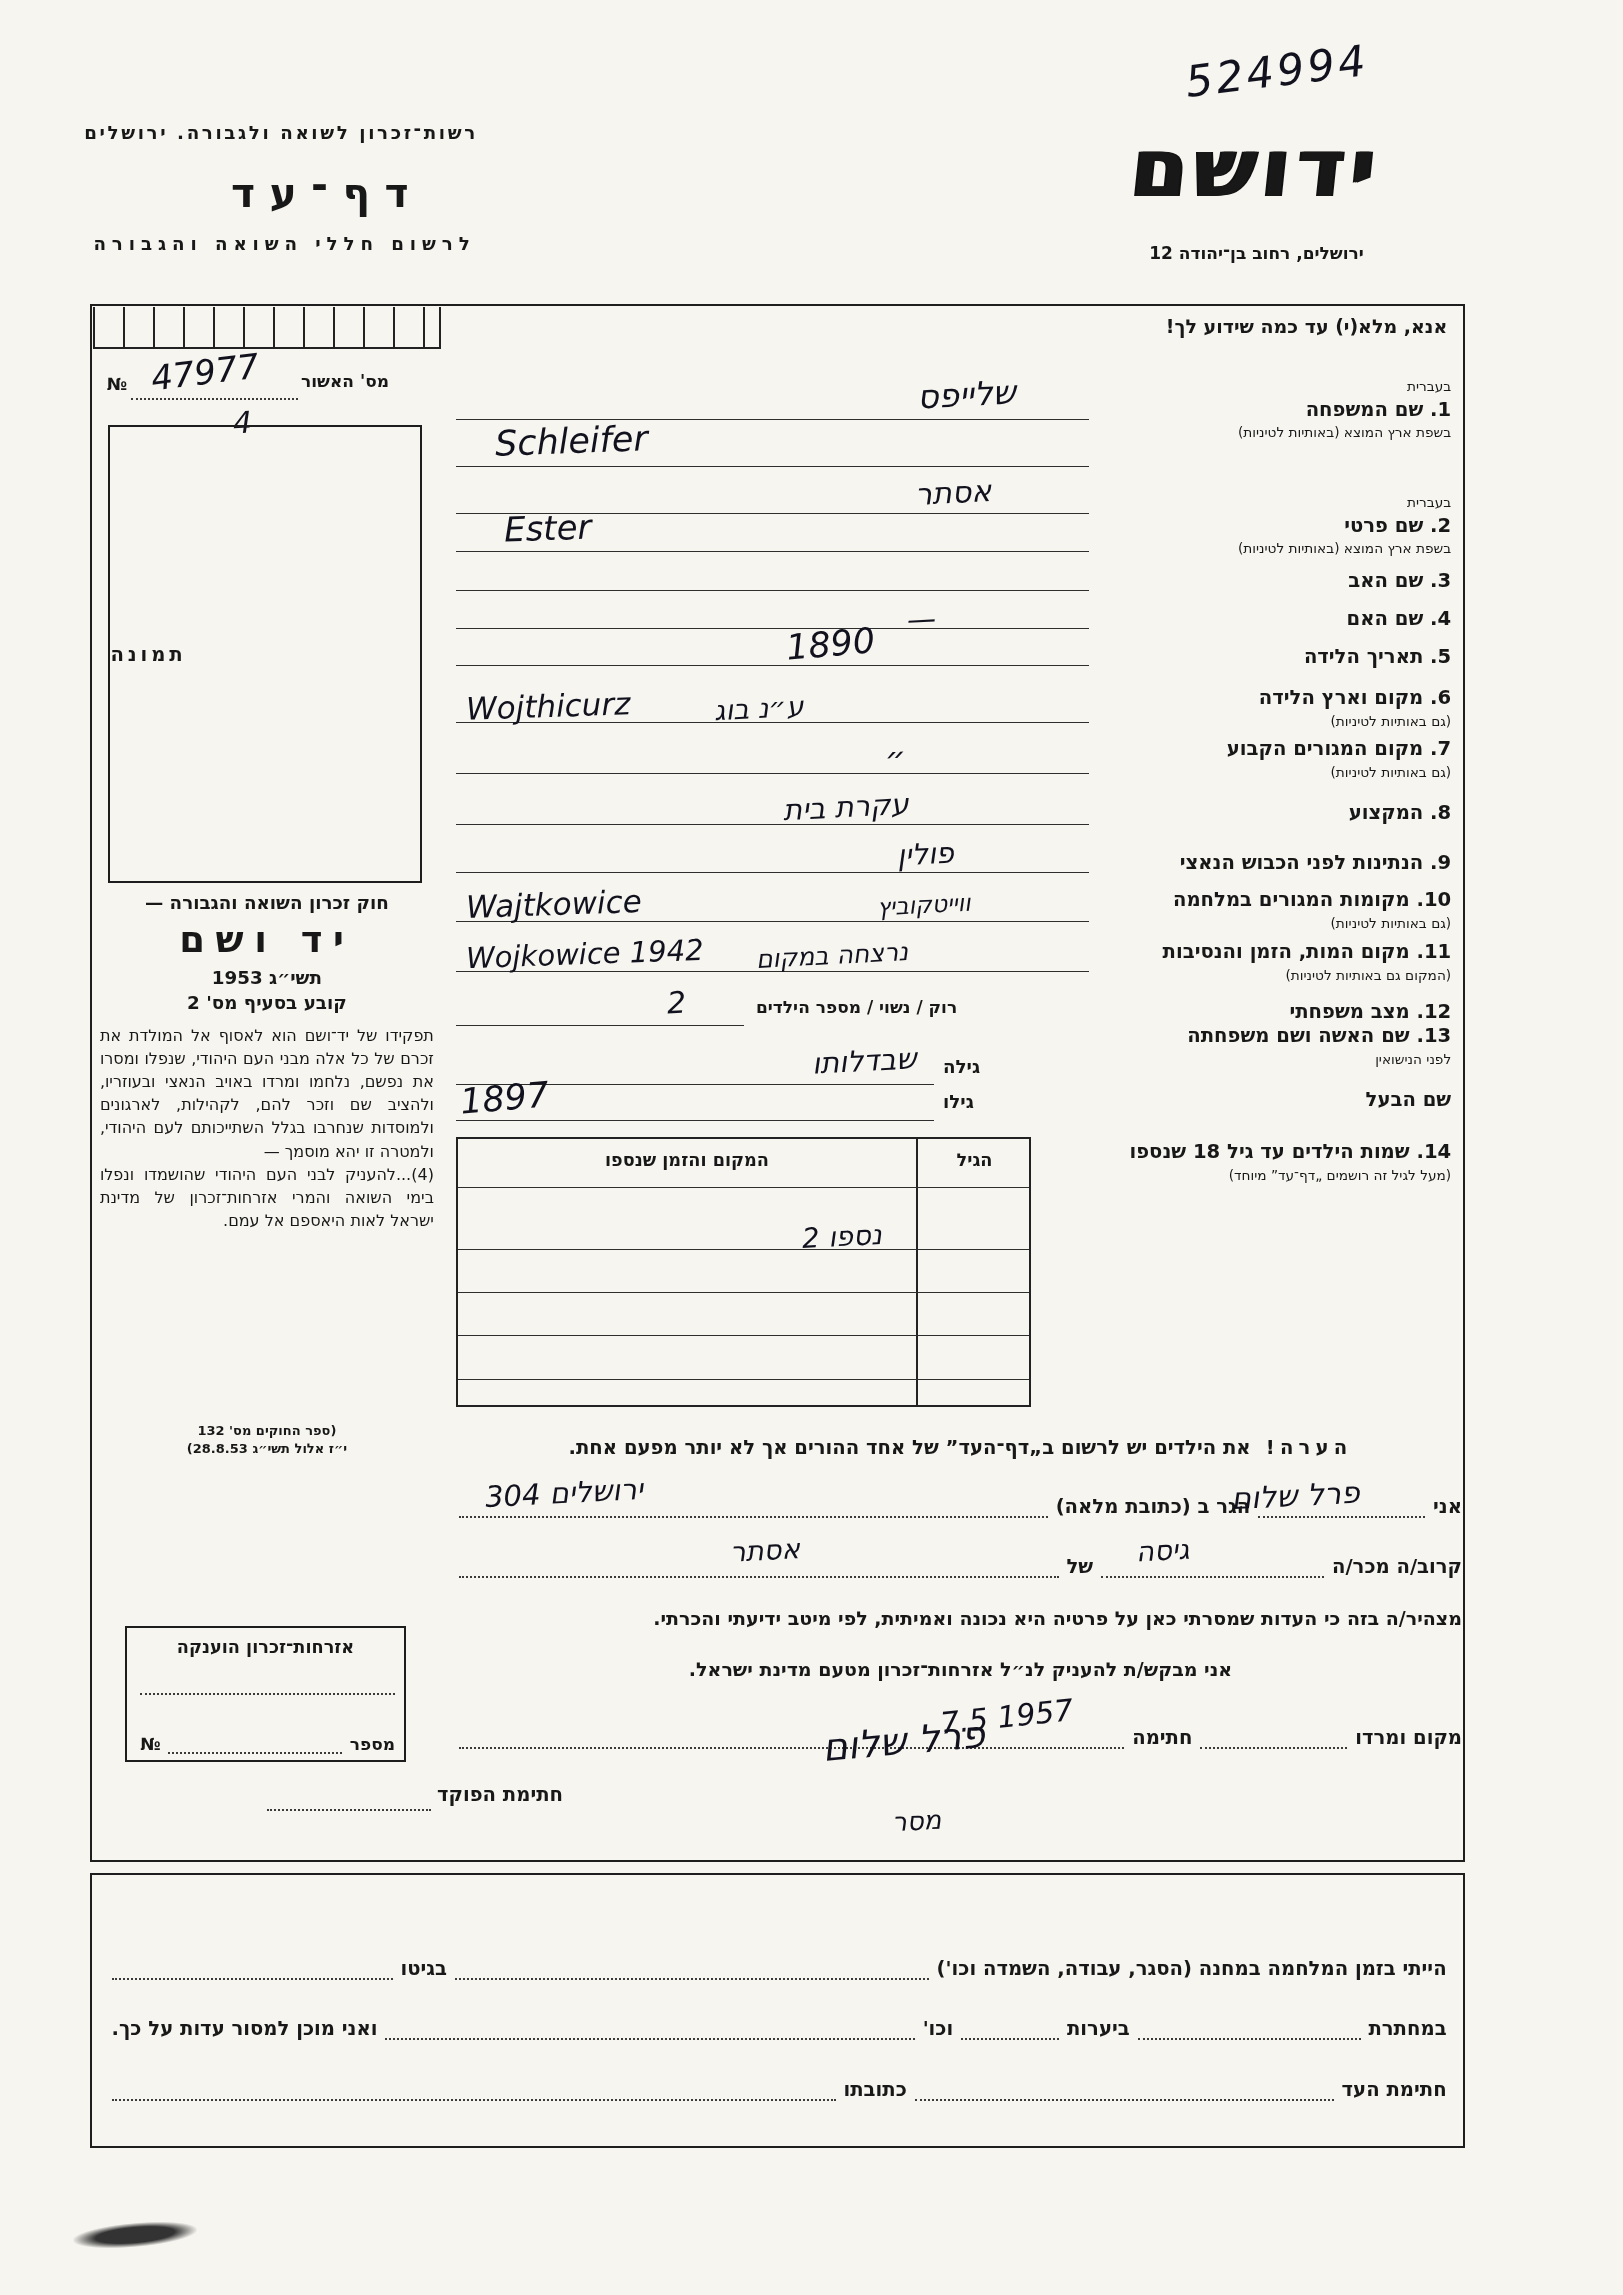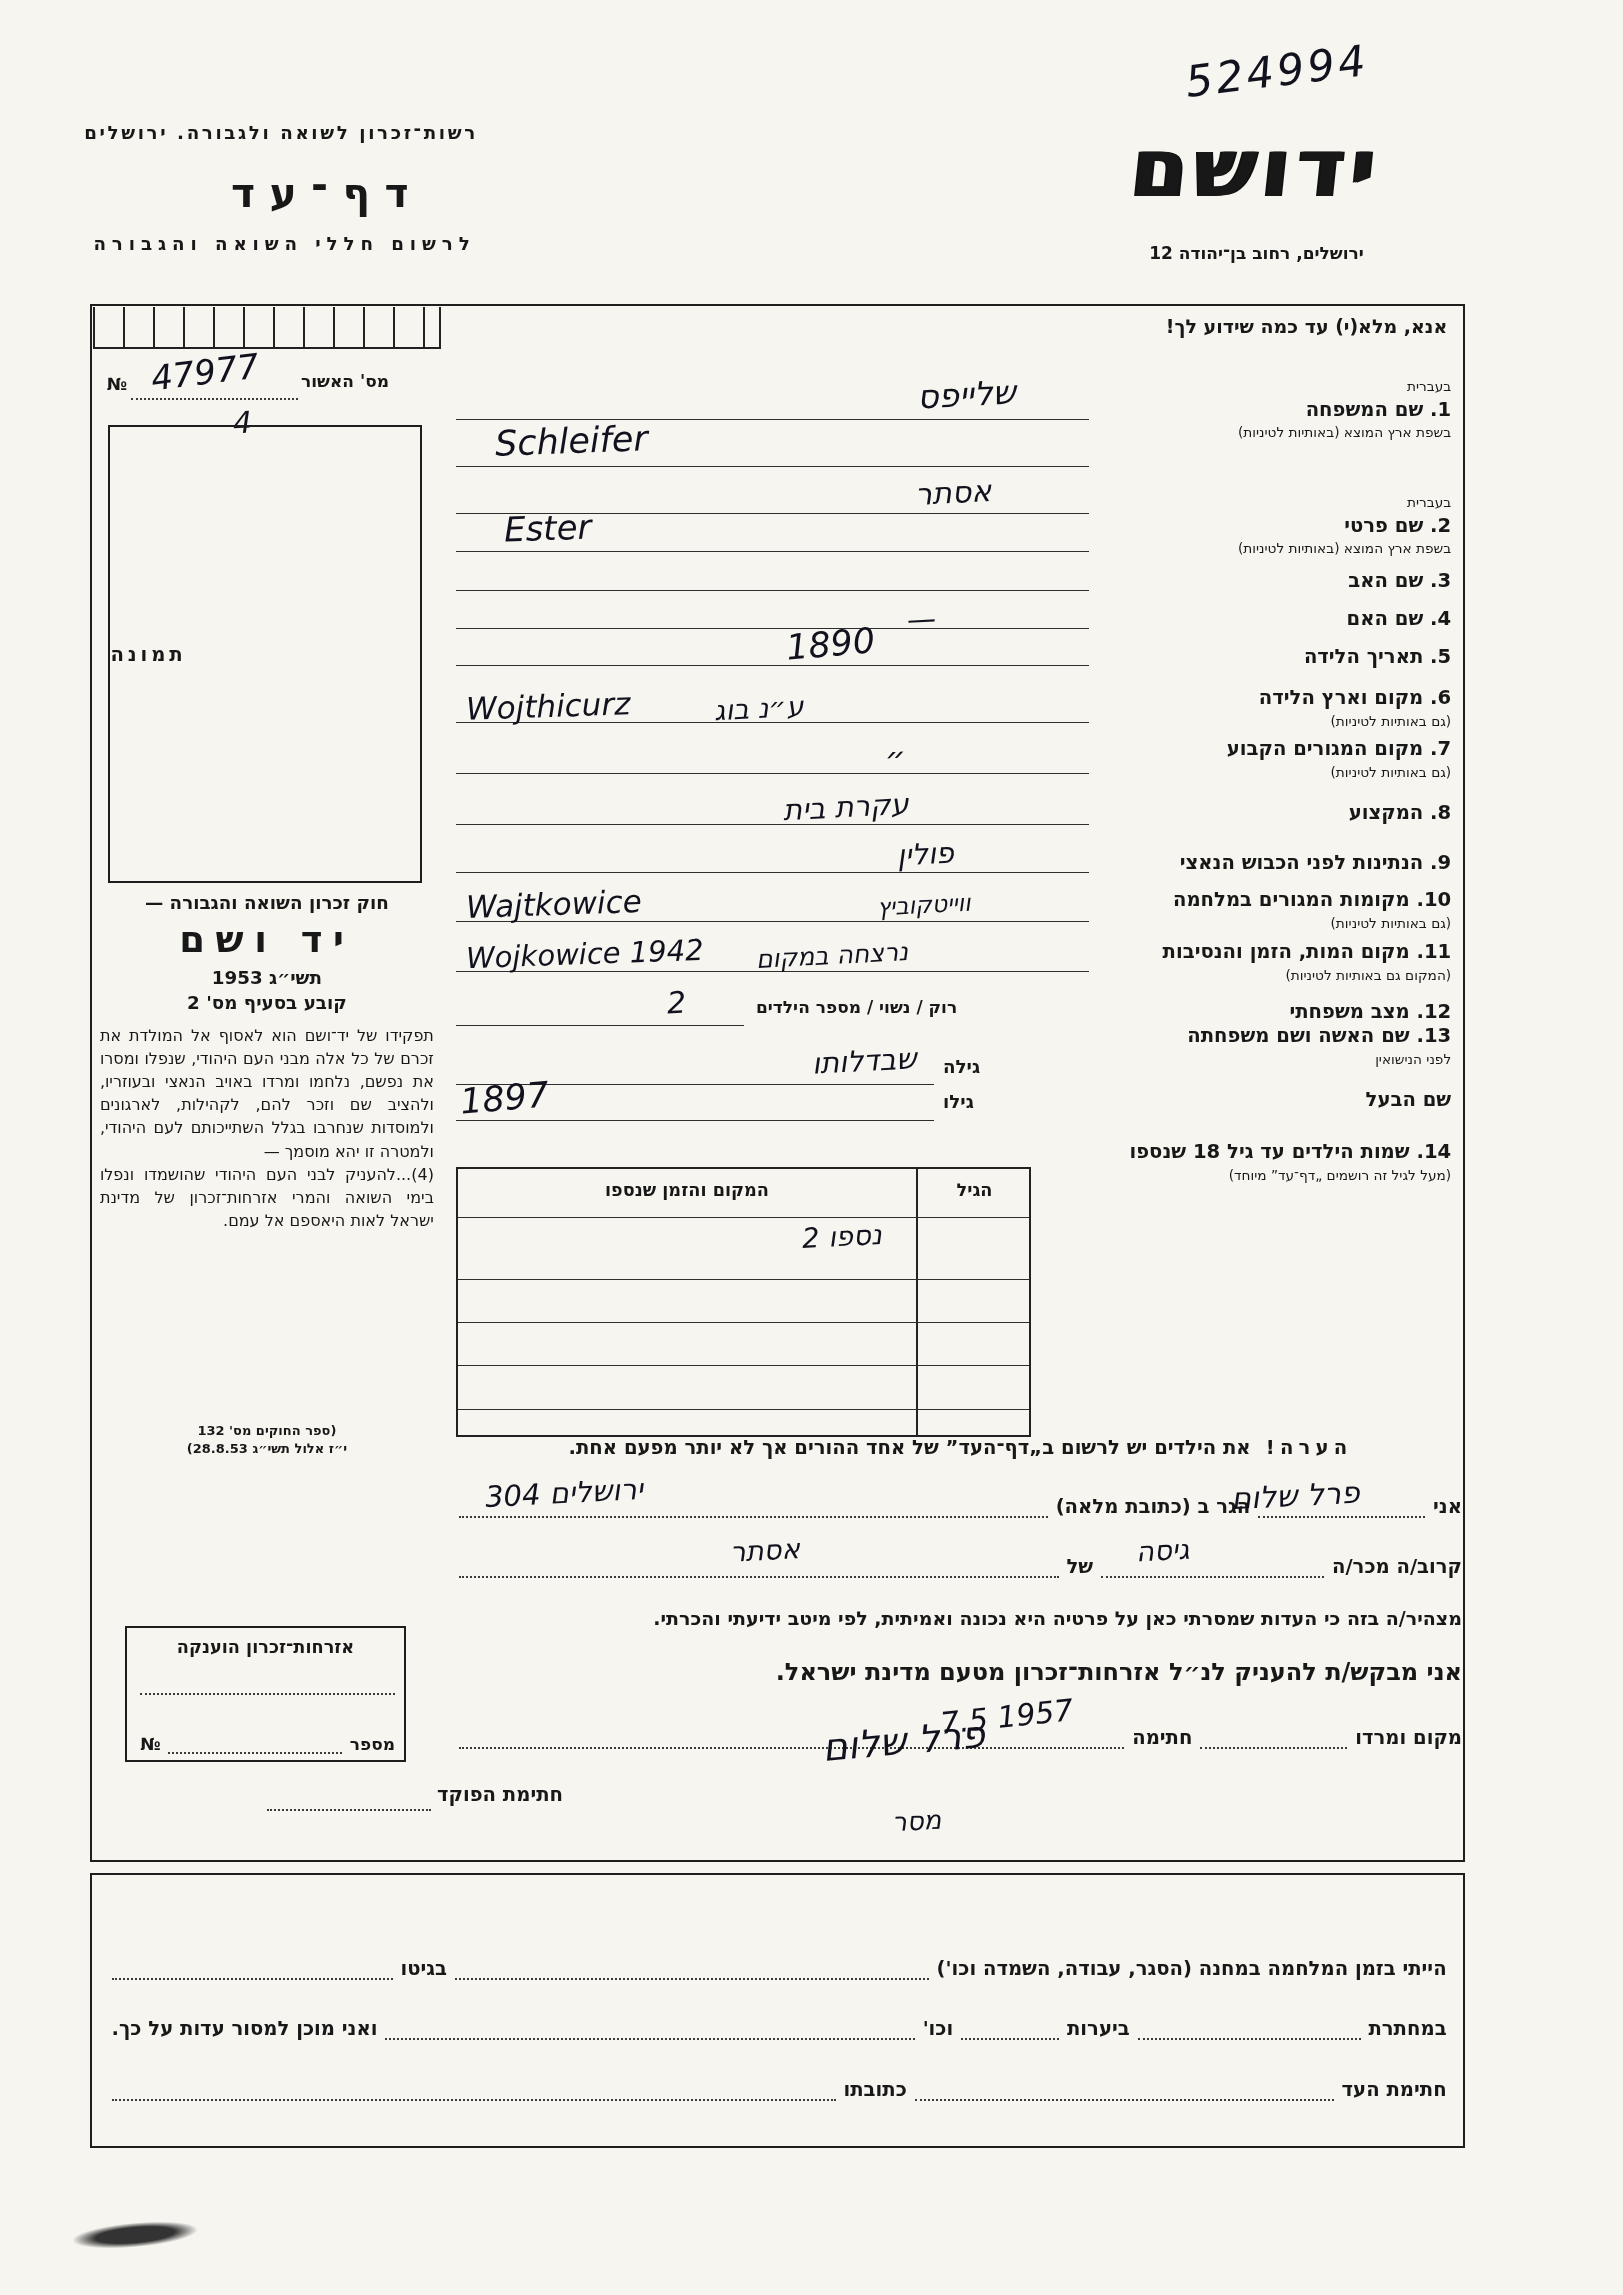--- a/index.html
+++ b/index.html
@@ -120,21 +120,21 @@
   <div class="sline" style="left:364px;top:416px;width:633px"></div>
   <div class="sline" style="left:364px;top:467px;width:633px"></div>
   <div class="sline" style="left:364px;top:518px;width:633px"></div>
   <div class="sline" style="left:364px;top:566px;width:633px"></div>
   <div class="sline" style="left:364px;top:615px;width:633px"></div>
   <div class="sline" style="left:364px;top:665px;width:633px"></div>
   <div class="sline" style="left:364px;top:719px;width:288px"></div>
   <div class="sline" style="left:364px;top:778px;width:478px"></div>
   <div class="sline" style="left:364px;top:814px;width:478px"></div>
 
-  <div class="table" style="left:364px;top:861px;width:575px;height:270px">
+  <div class="table" style="left:364px;top:831px;width:575px;height:270px">
     <div class="vdiv" style="left:458px"></div>
     <div class="hline" style="top:48px"></div>
     <div class="hdr" style="left:0;width:458px;top:10.5px">המקום והזמן שנספו</div>
     <div class="hdr" style="left:458px;width:117px;top:10.5px">הגיל</div>
     <div class="hline" style="top:110px"></div>
     <div class="hline" style="top:153px"></div>
     <div class="hline" style="top:196px"></div>
     <div class="hline" style="top:240px"></div>
   </div>
 
@@ -169,21 +169,21 @@
     <span class="lab">הגר ב (כתובת מלאה)</span>
     <span class="fill"></span>
   </div>
   <div class="fl" style="left:367px;top:1238px;width:1003px;height:34px">
     <span class="lab">קרוב/ה מכר/ה</span>
     <span class="fill" style="flex:0 0 223px"></span>
     <span class="lab">של</span>
     <span class="fill"></span>
   </div>
   <div class="abs rtl b" style="left:367px;top:1301px;width:1003px;text-align:right;font-size:19px">מצהיר/ה בזה כי העדות שמסרתי כאן על פרטיה היא נכונה ואמיתית, לפי מיטב ידיעתי והכרתי.</div>
-  <div class="abs rtl b" style="left:367px;top:1352px;width:1003px;text-align:right;font-size:24px">אני מבקש/ת להעניק לנ״ל אזרחות־זכרון מטעם מדינת ישראל.</div>
+  <div class="abs rtl b" style="left:367px;top:1352px;width:1003px;text-align:center;font-size:19px">אני מבקש/ת להעניק לנ״ל אזרחות־זכרון מטעם מדינת ישראל.</div>
   <div class="fl" style="left:367px;top:1406px;width:1003px;height:37px">
     <span class="lab">מקום ומרדו</span>
     <span class="fill" style="flex:0 0 147px"></span>
     <span class="lab">חתימה</span>
     <span class="fill"></span>
   </div>
   <div class="abs rtl b" style="left:345px;top:1477px;font-size:19.6px">חתימת הפוקד</div>
   <div class="dot" style="left:175px;top:1503px;width:164px"></div>
 
   <div class="hw" style="left:1139px;top:1172px;font-size:30px">פרל שלום</div>

